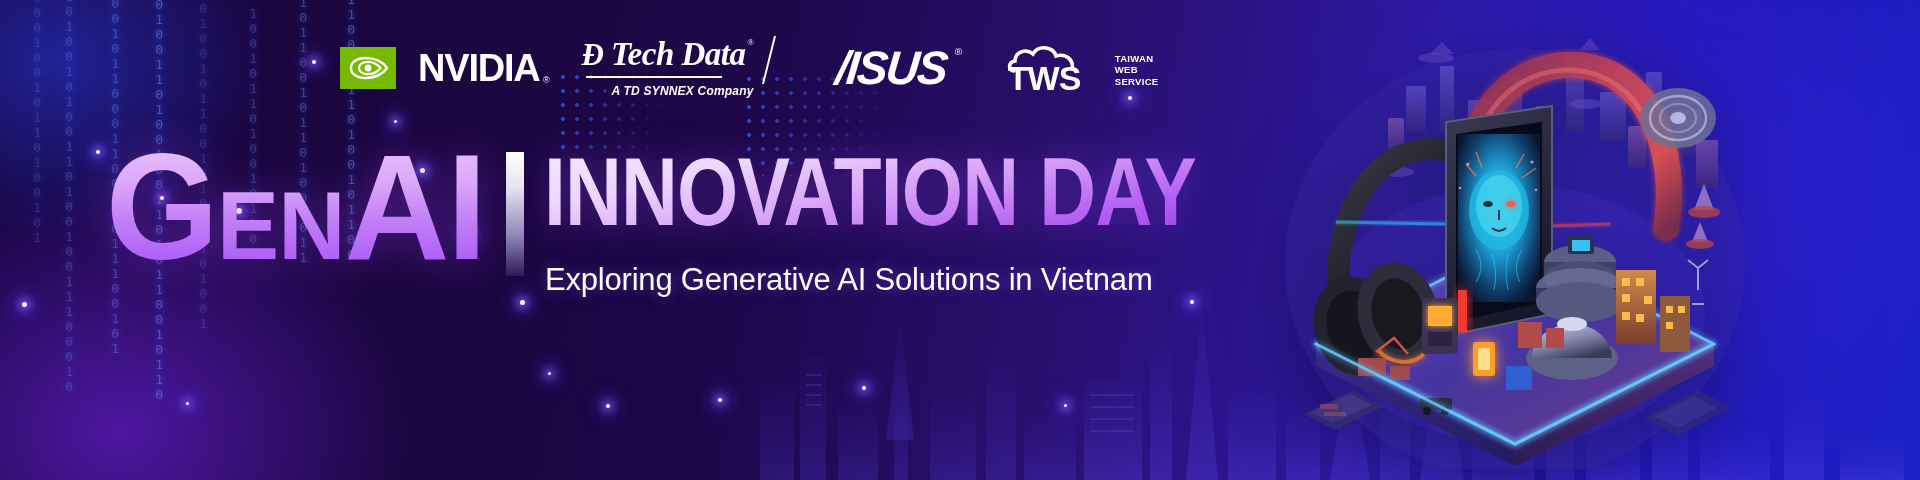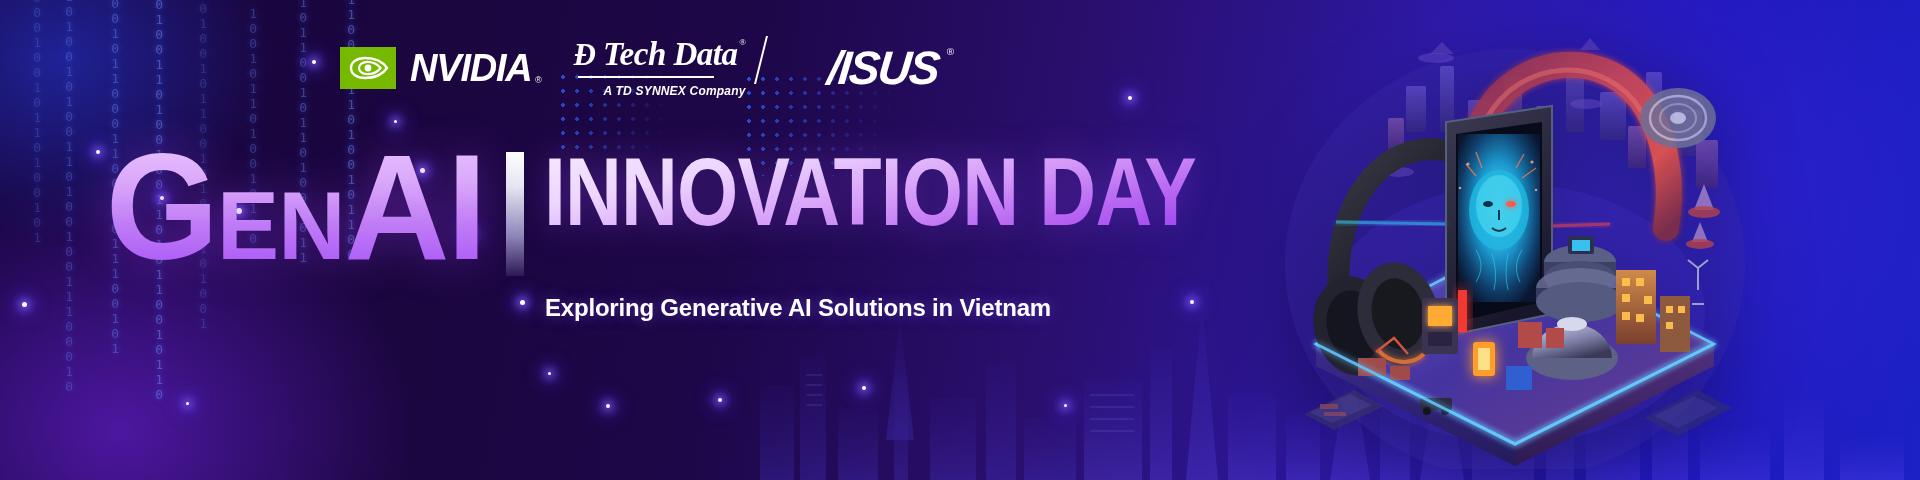--- a/index.html
+++ b/index.html
@@ -63,21 +63,21 @@
   
   .logo-row {
     position:absolute;
     left:340px; top:38px;
     display:flex; align-items:center; gap:0px;
     z-index:6;
   }
   .logo { display:flex; align-items:center; }
 
   
-  .nvidia { gap:14px;font-style:italic; }
+  .nvidia { gap:22px; }
   .nv-eye {
     width:56px; height:42px;
     background:#76b900;
     display:flex; align-items:center; justify-content:center;
   }
   .nv-word {
     color:#ffffff;
     font-family:"Liberation Sans", sans-serif;
     font-weight:bold;
     font-size:38px;
@@ -201,25 +201,25 @@
     transform-origin:left top;
     margin-top:6px;
     background:linear-gradient(170deg, #f6e9ff 0%, #edd6ff 26%, #d69cf8 55%, #b765f2 78%, #9c3ff0 100%);
     -webkit-background-clip:text; background-clip:text;
     -webkit-text-fill-color:transparent; color:transparent;
     filter:drop-shadow(0 0 18px rgba(150,70,245,0.40));
   }
 
   .subtitle {
     position:absolute;
-    left:545px; top:294px;
+    left:545px; top:262px;
     color:#ffffff;
     font-family:"Liberation Sans", sans-serif;
-    font-weight:bold;
-    font-size:24px;
+    font-weight:normal;
+    font-size:31px;
     letter-spacing:-0.2px;
     white-space:nowrap;
     text-shadow:0 0 14px rgba(120,80,230,0.6);
     z-index:6;
   }
 
   .meta-row {
     position:absolute;
     left:545px; top:322px;
     display:flex; align-items:center;
@@ -367,20 +367,33 @@
       <div class="td-slash"></div>
       <div class="td-sub">A TD SYNNEX Company</div>
     </div>
 
     <div class="logo asus">
       <span class="asus-word">
         <span>/ISUS</span><span class="reg">®</span>
       </span>
     </div>
 
+    <div class="logo tws">
+      <span class="tws-cloudwrap">
+        <svg width="102" height="54" viewBox="0 0 102 54" xmlns="http://www.w3.org/2000/svg">
+          <path d="M8 30 C2 30 2 21 9 20 C9 11 20 7 27 13 C32 4 47 5 50 15 C60 12 68 19 66 28" fill="none" stroke="#ffffff" stroke-width="3.6" stroke-linecap="round"></path>
+        </svg>
+        <span class="tws-word">TWS</span>
+      </span>
+      <span class="tws-sub">
+        <span>TAIWAN</span>
+        <span>WEB</span>
+        <span>SERVICE</span>
+      </span>
+    </div>
   </div>
 
   <div class="headline-wrap">
     <div class="headline-row">
       <div class="genai">
         <span class="g">G</span>
           <span class="en">EN</span>
           <span class="ai">AI</span>
       </div>
       <div class="divider-bar"></div>

